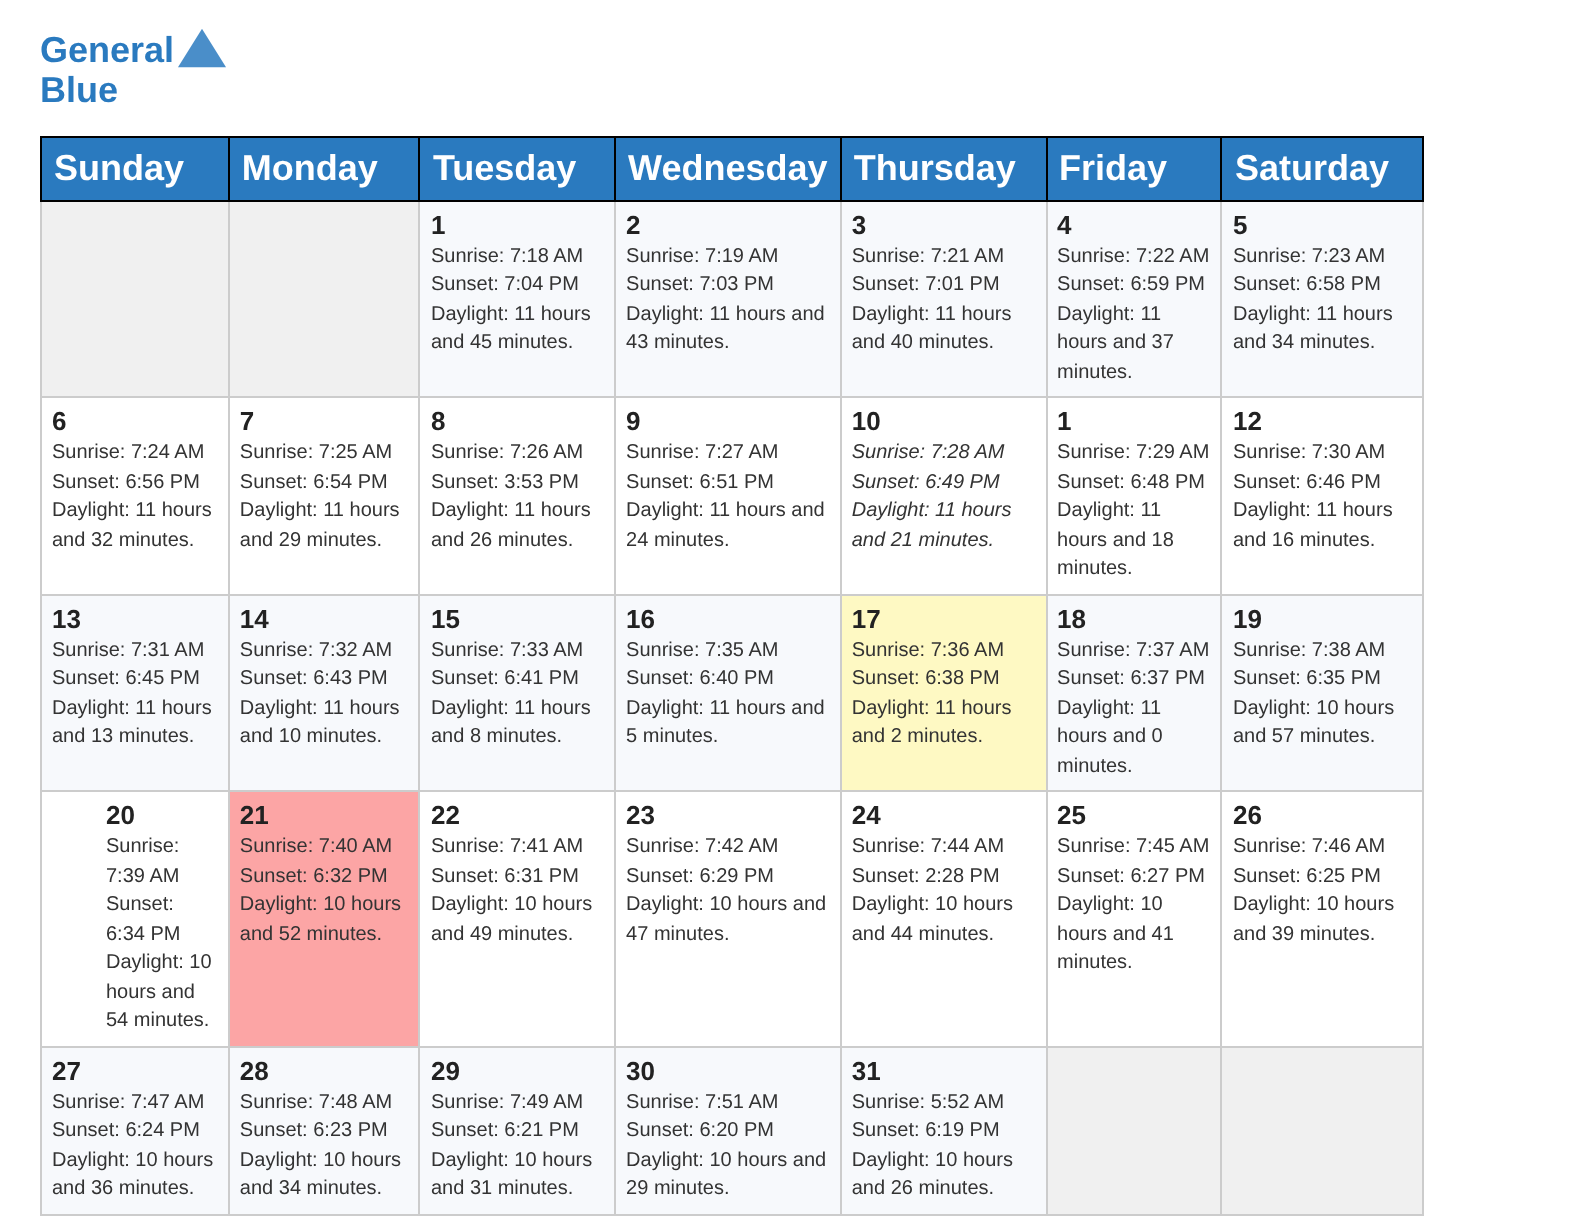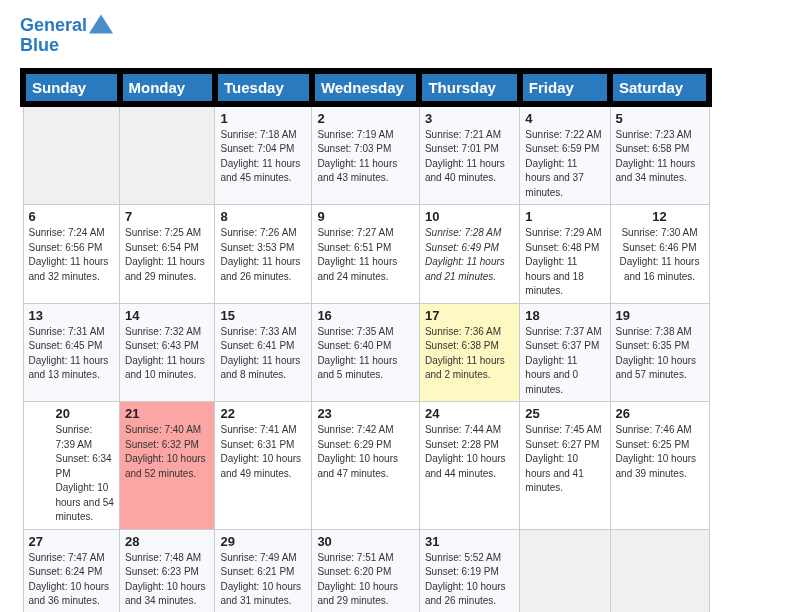--- a/index.html
+++ b/index.html
@@ -56,25 +56,25 @@
       margin-top: 2px;
     }
     .calendar {
       width: 100%;
       border-collapse: collapse;
       border: 1px solid #ccc;
     }
     .calendar th {
       background: #2a7abf;
       color: #fff;
-      font-size: 15px;
+      font-size: 18px;
       font-weight: 600;
       padding: 5px 6px;
       text-align: left;
-      border: 6px solid #000000;
+      border: 1px solid #000000;
     }
     .calendar td {
       vertical-align: top;
       border: 1px solid #ccc;
       padding: 4px 5px;
       width: 113px;
       min-height: 70px;
       background: #fff;
     }
     .calendar tr:nth-child(odd) td {
@@ -200,21 +200,21 @@
             <div class="day-info" style="white-space: pre-line; font-style: italic;">Sunrise: 7:28 AM
 Sunset: 6:49 PM
 Daylight: 11 hours and 21 minutes.</div>
           </td>
           <td style="background: rgb(255, 255, 255);">
             <div class="day-num">1</div>
             <div class="day-info" style="white-space: pre-line;">Sunrise: 7:29 AM
 Sunset: 6:48 PM
 Daylight: 11 hours and 18 minutes.</div>
           </td>
-          <td style="background: rgb(255, 255, 255); text-align: center;">
+          <td style="background: rgb(255, 255, 255);">
             <div class="day-num">12</div>
             <div class="day-info" style="white-space: pre-line;">Sunrise: 7:30 AM
 Sunset: 6:46 PM
 Daylight: 11 hours and 16 minutes.</div>
           </td>
         </tr>
         <tr>
           <td style="background: rgb(247, 249, 252);">
             <div class="day-num">13</div>
             <div class="day-info" style="white-space: pre-line;">Sunrise: 7:31 AM

